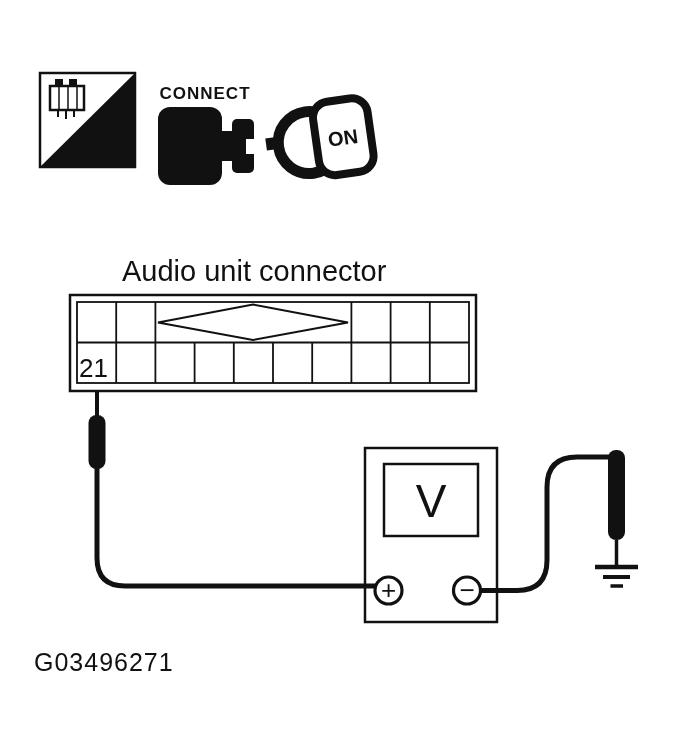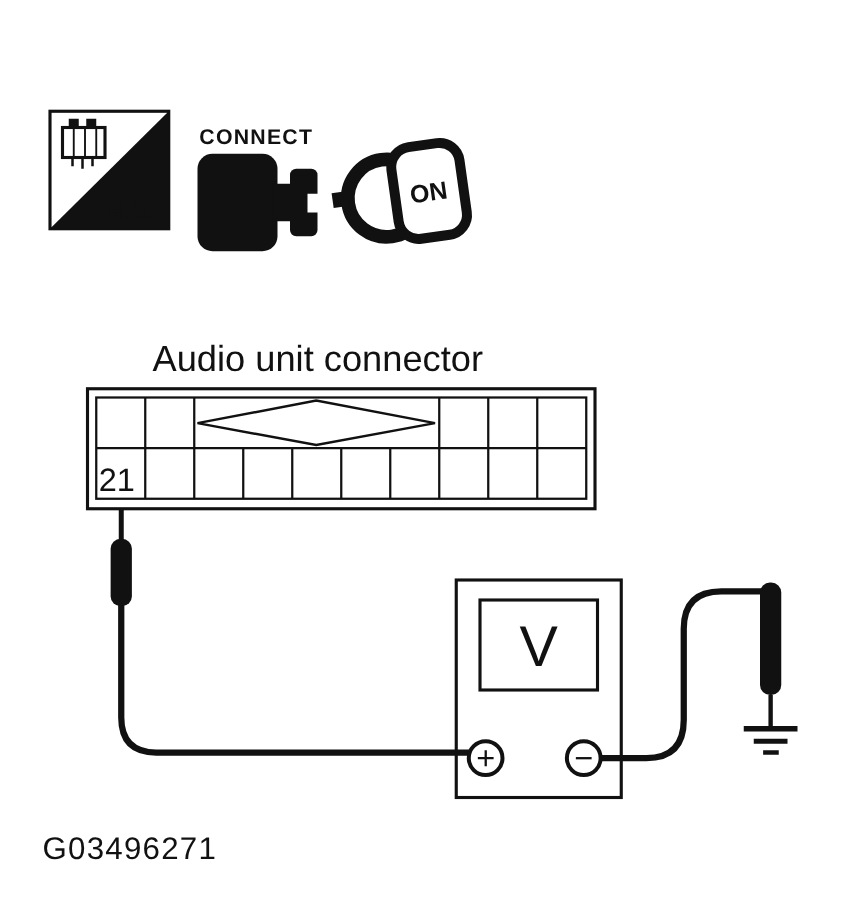--- a/index.html
+++ b/index.html
@@ -1,16 +1,16 @@
 <!DOCTYPE html>
 <html><head>
 <meta charset="utf-8">
 <style>
   html,body{margin:0;padding:0;background:#ffffff;}
-  .stage{position:relative;width:679px;height:710px;background:#ffffff;overflow:hidden;margin-top:16px;}
+  .stage{position:relative;width:679px;height:710px;background:#ffffff;overflow:hidden;}
   svg{display:block;}
   text{font-family:"Liberation Sans","DejaVu Sans",sans-serif;fill:#111111;}
 </style>
 </head>
 <body>
 
 <div class="stage">
 <svg width="679" height="738" viewBox="0 0 679 738" xmlns="http://www.w3.org/2000/svg">
 
   <g>

